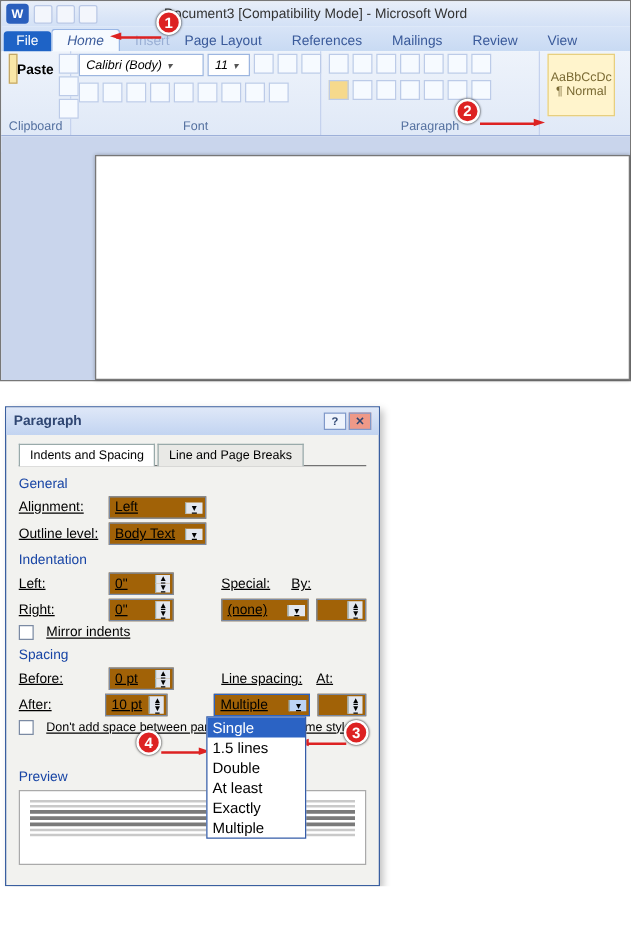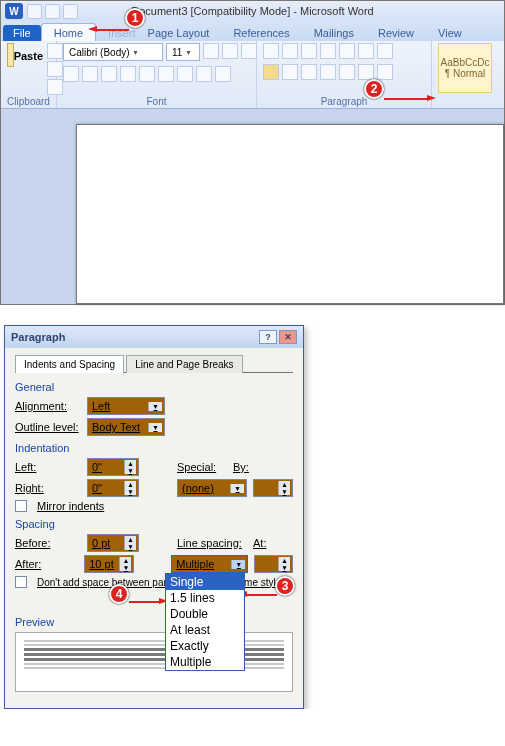--- a/index.html
+++ b/index.html
@@ -8,28 +8,28 @@
   
   .word-window { width: 505px; height: 305px; background: #fff; border: 1px solid #777; position: relative; font-size: 11px; }
   .titlebar { height: 20px; background: linear-gradient(#e8eef9,#d3e1f6); display:flex; align-items:center; position:relative; }
   .w-badge { width:18px; height:16px; margin:1px 4px; background:#2a5fbd; color:#fff; font-weight:bold; border-radius:3px; display:flex; align-items:center; justify-content:center; font-size:10px;}
   .qat { display:flex; gap:3px; align-items:center; }
   .qat span { width:15px; height:15px; background:#f3f6fc; border:1px solid #b9c8e6; border-radius:2px; }
   .titlebar-title { position:absolute; left:50%; transform:translateX(-50%); font-size:11px; color:#333;}
   .tabs { height:20px; display:flex; align-items:flex-end; padding-left:2px; gap:0; background:linear-gradient(#d8e4f7,#c8daf3); }
   .tab-file { background:#1e63c6; color:#fff; padding:2px 10px; border-radius:3px 3px 0 0; font-size:11px;}
   .tab { padding:3px 12px 2px; font-size:11px; color:#3a5a9a; cursor:pointer; }
-  .tab.active { background:#f6faff; border:1px solid #99b6e5; border-bottom:none; border-radius:3px 3px 0 0;}
+  .tab.active { background:#f6faff; border:1px solid #99b6e5; border-bottom:none; border-radius:3px 3px 0 0;font-style:italic;}
   .ribbon { height:68px; background:linear-gradient(#eef3fb,#e0e9f7); border-bottom:1px solid #9db0d9; display:flex; }
   .group { border-right:1px solid #c5d2ee; padding:2px 6px 0 6px; position:relative; display:flex; flex-direction:column; }
   .group-body { flex:1; display:flex; align-items:flex-start; gap:4px; }
   .group-label { text-align:center; font-size:10px; color:#54709f; padding-bottom:1px; position:relative;}
   .big-btn { display:flex; flex-direction:row; align-items:center; width:36px;font-weight:bold; }
   .big-btn .ic { width:24px; height:24px; background:#f9e7a7; border:1px solid #c3a767; margin-bottom:2px;}
-  .small-row { display:flex; gap:3px; margin-bottom:2px;}
+  .small-row { display:flex; gap:3px; margin-bottom:2px;font-style:italic;}
   .sm { width:16px; height:16px; background:#f6faff; border:1px solid #bccbe8; }
   .font-combo { height:18px; border:1px solid #9db6e0; background:#fff; font-size:10px; display:flex; align-items:center; padding:0 3px 0 5px; }
   .font-combo .dd { margin-left:4px; font-size:8px; color:#555; }
   .style-gal { width:56px; height:50px; border:1px solid #e7cf7f; background:#fff4cc; display:flex; flex-direction:column; align-items:center; justify-content:center; font-size:10px; color:#7a6a33; }
   .doc-area { position:absolute; left:0; right:0; top:108px; bottom:0; background:#c9d5ec; }
   .page { position:absolute; left:75px; top:15px; right:0; bottom:0; background:#fff; border:1px solid #777; box-shadow:0 0 3px rgba(0,0,0,.3);}
   .ruler { position:absolute; left:0; top:0; right:0; height:14px; background:#eef2fb; border-bottom:1px solid #b6c5e6;}
 
   
   .badge { width:20px; height:20px; border-radius:50%; background:#d22; color:#fff; font-weight:bold; display:flex; align-items:center; justify-content:center; font-size:12px; position:absolute; z-index:10; border:2px solid #fff; box-shadow:0 0 2px #000;}

